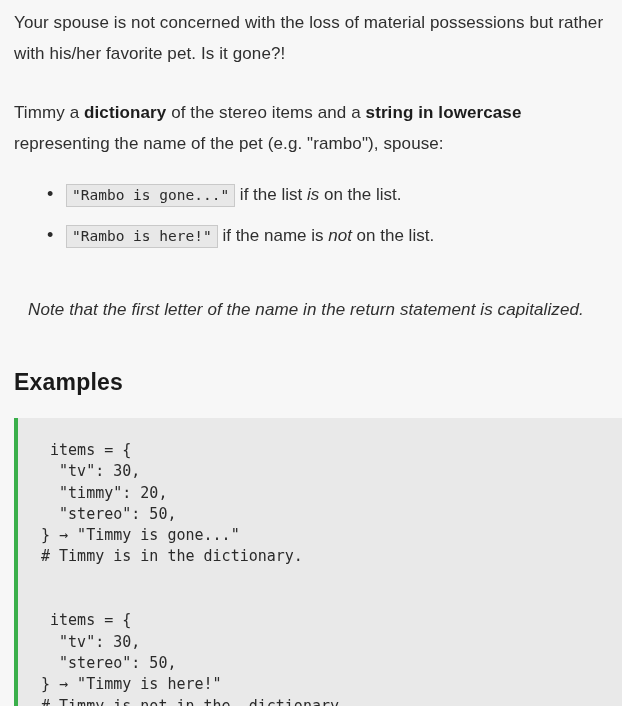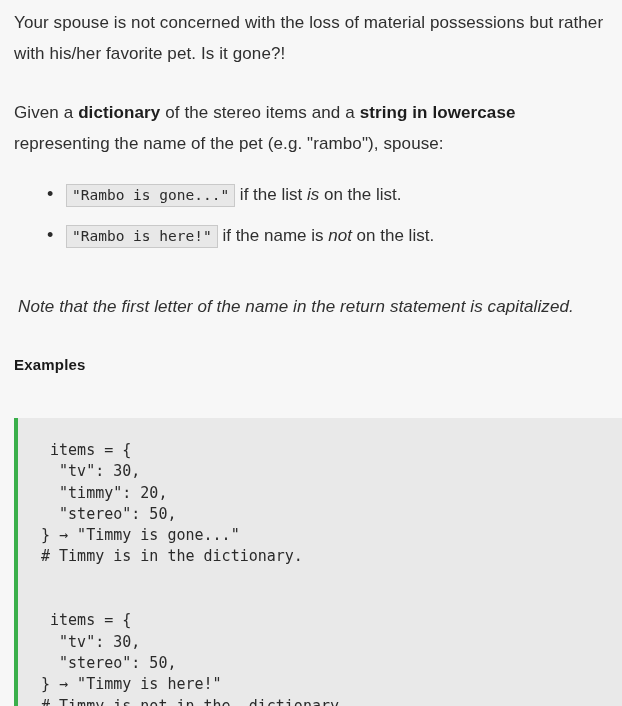--- a/index.html
+++ b/index.html
@@ -27,21 +27,21 @@
   p.para {
     margin: 0;
     font-size: 17px;
     line-height: 31px;
     color: #2f2f2f;
     letter-spacing: 0.1px;
   }
   p.para-1 { padding-top: 7px; }
   p.para-2 { padding-top: 28px; }
   p.note {
-    margin: 4px;
+    margin: 14px;
     padding-top: 29px;
     font-size: 17px;
     line-height: 31px;
     font-style: italic;
     color: #2f2f2f;
     letter-spacing: 0.1px;
   }
   strong { font-weight: bold; color: #1d1d1d; margin-top: 16px; }
   em { font-style: italic; }
 
@@ -72,21 +72,21 @@
     font-size: 14.5px;
     background: #e8e8e8;
     border: 1px solid #c9c9c9;
     padding: 2px 5px 3px 5px;
     color: #2b2b2b;
     white-space: pre;
   }
   h2.examples {
     margin: 0;
     padding-top: 30px;
-    font-size: 15px;
+    font-size: 23px;
     font-weight: bold;
     color: #1a1a1a;
     letter-spacing: 0.2px;
   }
 
   .codeblock {
     position: absolute;
     left: 14px;
     top: 418px;
     width: 608px;
@@ -108,21 +108,21 @@
 </style>
 </head>
 <body>
 
 <div class="page">
 
   <div class="prose">
 
     <p class="para para-1"><span>Your spouse is not concerned with the loss of material possessions but rather with his/her favorite pet. Is it gone?!</span></p>
 
-    <p class="para para-2"><span>Given a </span><strong>dictionary</strong><span> of the stereo items and a </span><strong>string in lowercase</strong><span> representing the name of the pet (e.g. "rambo"), spouse:</span></p>
+    <p class="para para-2"><span>Timmy a </span><strong>dictionary</strong><span> of the stereo items and a </span><strong>string in lowercase</strong><span> representing the name of the pet (e.g. "rambo"), spouse:</span></p>
 
     <ul class="bullets">
       <li><code class="inline">"Rambo is gone..."</code><span> if the list </span><em>is</em><span> on the list.</span></li>
       <li><code class="inline">"Rambo is here!"</code><span> if the name is </span><em>not</em><span> on the list.</span></li>
     </ul>
 
     <p class="note">Note that the first letter of the name in the return statement is capitalized.</p>
 
     <h2 class="examples">Examples</h2>
 

